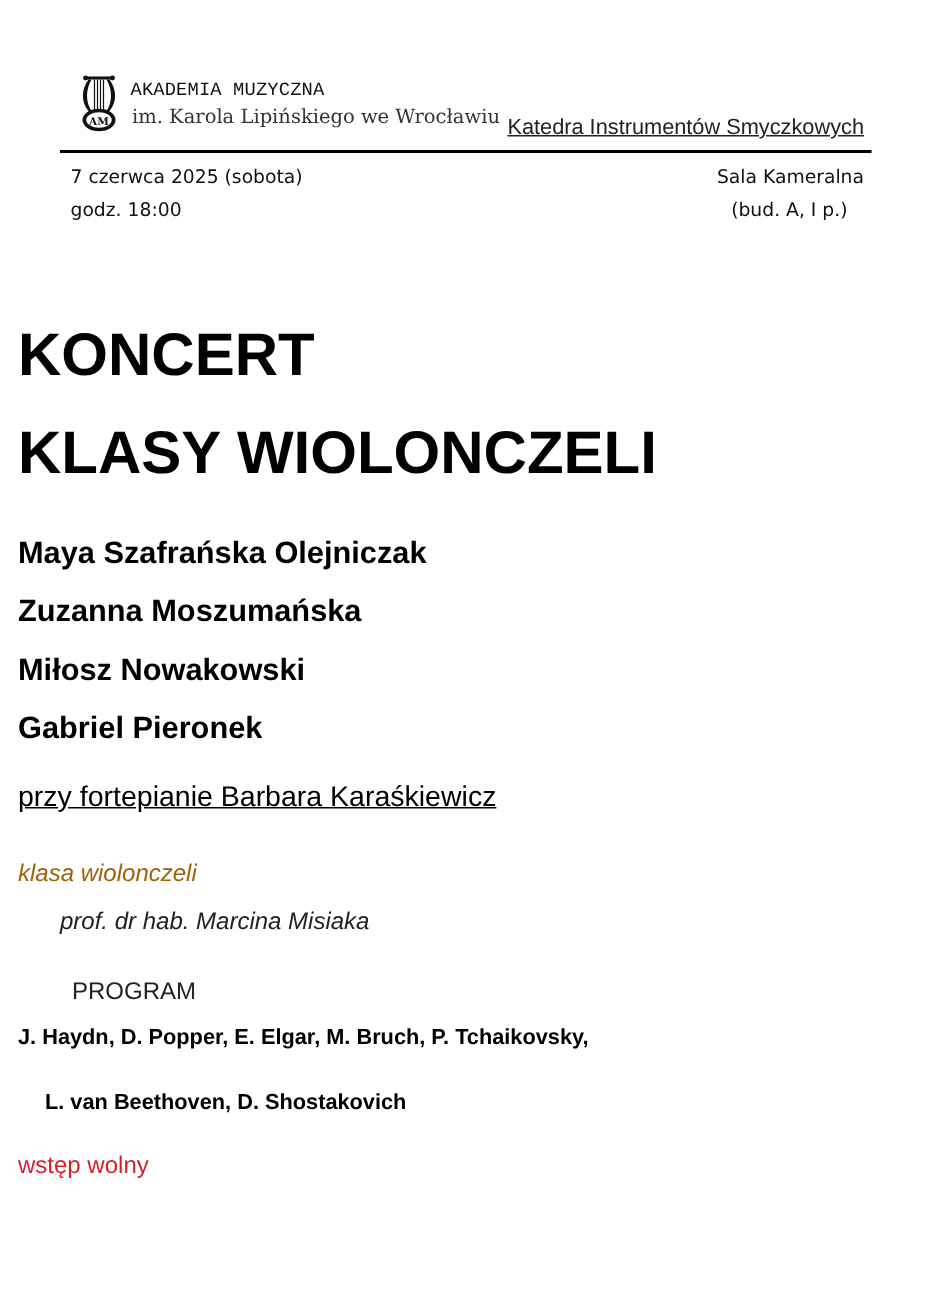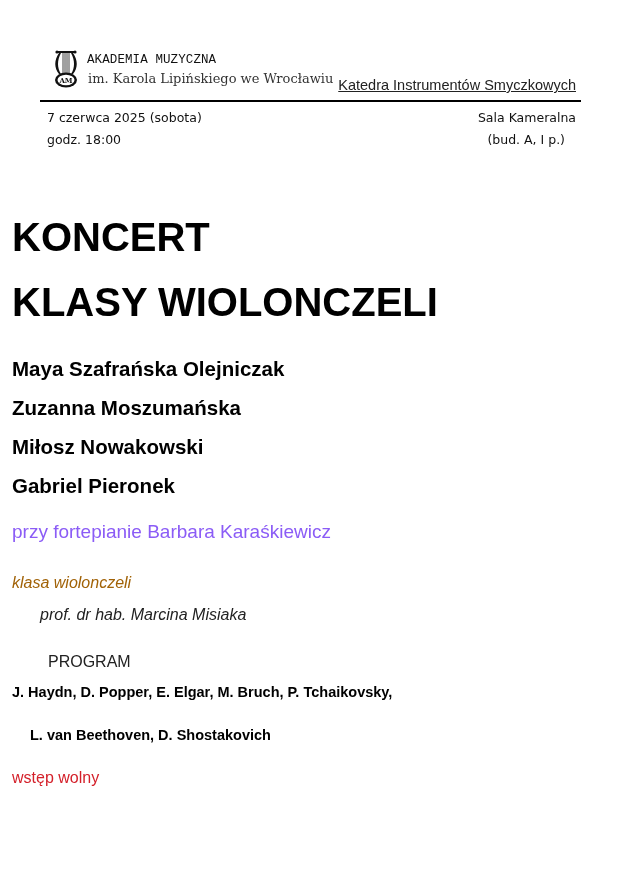--- a/index.html
+++ b/index.html
@@ -101,21 +101,22 @@
       font-size: 20.5px;
       font-weight: bold;
     }
     .p0 { top: 357px; }
     .p1 { top: 396px; }
     .p2 { top: 435px; }
     .p3 { top: 474px; }
     .pianist {
       top: 521px;
       font-size: 19px;
-      color: #8b5cf6;
+      color: #000000;
+      text-decoration: underline;
     }
     .class-label {
       top: 574px;
       font-size: 16px;
       font-style: italic;
       color: #a16207;
     }
     .professor {
       top: 606px;
       font-size: 16px;

